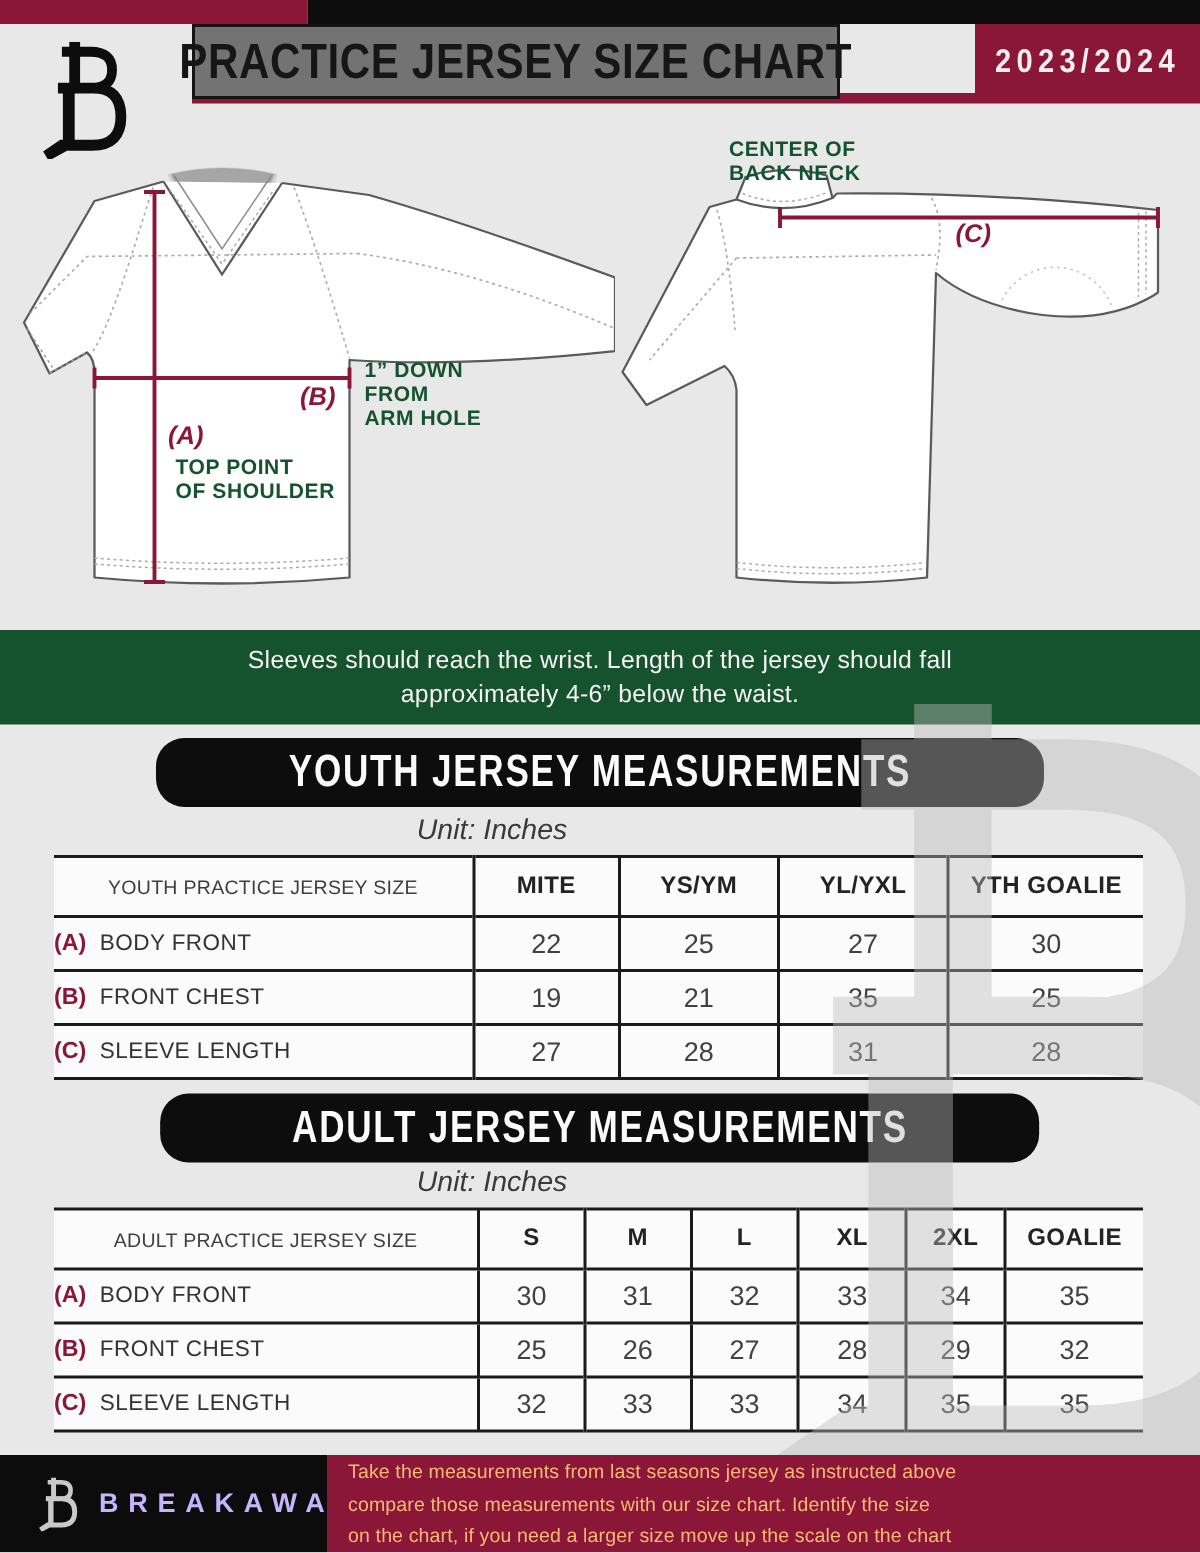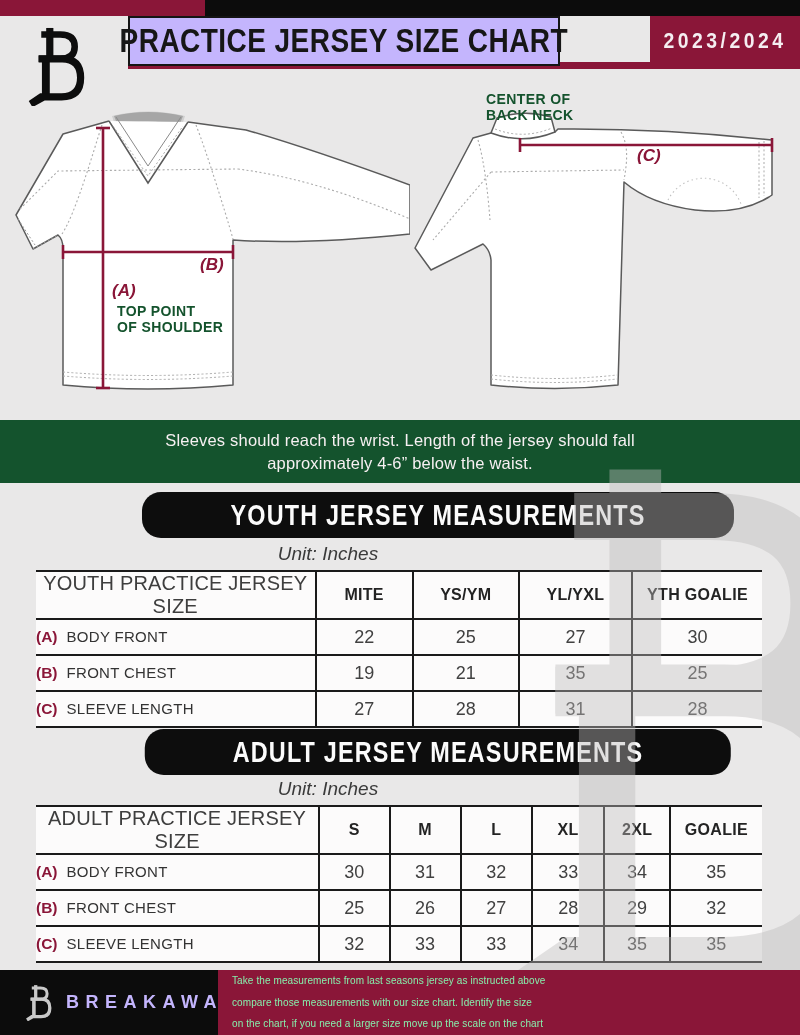--- a/index.html
+++ b/index.html
@@ -9,21 +9,21 @@
     -webkit-font-smoothing:antialiased;
   }
   
   .band{position:absolute; top:0; height:16px;}
   .band-maroon{left:0; width:205px; background:#8A1638;}
   .band-black{left:205px; width:595px; background:#0C0C0C;}
   .header-strip{position:absolute; left:128px; top:62px; width:672px; height:7px; background:#8A1638; z-index:1;}
   .logo-header{position:absolute; left:24px; top:26px; width:66px; height:80px; color:#0d0d0d; z-index:3;}
   .title-box{
     position:absolute; left:128px; top:16px; width:432px; height:50px; z-index:2;
-    background:#c4b5fd; border:2px solid #141414; box-sizing:border-box;
+    background:#737373; border:2px solid #141414; box-sizing:border-box;
     display:flex; align-items:center; justify-content:center;
   }
   .title-box span{
     display:inline-block; transform:scaleX(.85);
     font-size:33px; font-weight:700; letter-spacing:.5px; color:#161616; white-space:nowrap;
   }
   .season-box{
     position:absolute; left:650px; top:16px; width:150px; height:50px; z-index:2;
     background:#8A1638; display:flex; align-items:center; justify-content:center;
   }
@@ -42,21 +42,21 @@
   
   .banner{
     position:absolute; left:0; top:420px; width:800px; height:63px; background:#14532d;
     display:flex; align-items:center; justify-content:center; z-index:2;
   }
   .banner div{color:#F7F0F2; font-size:16.5px; line-height:23px; text-align:center; white-space:pre-line; letter-spacing:.2px;}
   
   .hbox{
     position:absolute; left:50%; transform:translateX(-50%);
     height:46px; background:#0D0D0D; border-radius:19px; padding:0 30px;
-    display:flex; align-items:center; justify-content:center; z-index:2;margin-left:38px;
+    display:flex; align-items:center; justify-content:center; z-index:2;
   }
   .hbox span{
     display:inline-block; transform:scaleX(.78);
     color:#FBFBFB; font-size:30px; font-weight:700; letter-spacing:1.5px; white-space:nowrap;
   }
   .hbox-youth{top:492px;}
   .hbox-adult{top:729px;text-align:center;}
   .unit{
     position:absolute; left:0; width:656px; text-align:center; z-index:2;
     font-style:italic; font-weight:400; font-size:19px; color:#3A3A3A;
@@ -70,21 +70,21 @@
   }
   .ytable{top:570px;}
   .atable{top:805px;}
   table.sizes th, table.sizes td{background:#FCFBFB; padding:0; box-sizing:border-box;}
   table.sizes thead tr{border-top:2.5px solid #1A1A1A; border-bottom:2px solid #1A1A1A; height:40px;}
   .atable thead tr{height:38px;}
   table.sizes tbody tr{border-bottom:2px solid #1A1A1A; height:36px;}
   .atable tbody tr{height:35px;}
   table.sizes tbody tr:last-child{border-bottom:2.5px solid #1A1A1A;}
   table.sizes th:not(:first-child), table.sizes td:not(:first-child){border-left:2px solid #1A1A1A;}
-  .lblhead{font-weight:400; font-size:20px; color:#3E3E3E; text-align:center; letter-spacing:.2px;}
+  .lblhead{font-weight:400; font-size:13px; color:#3E3E3E; text-align:center; letter-spacing:.2px;}
   .szhead{font-weight:700; font-size:16px; color:#232323; text-align:center; letter-spacing:.3px;}
   td.rowlbl{text-align:left; padding-left:34px;}
   td.rowlbl .key{font-weight:700; font-size:15.5px; color:#8A1638; margin-right:9px;}
   td.rowlbl .rname{font-weight:400; font-size:15px; color:#333333; letter-spacing:.3px;}
   td.num{text-align:center; font-size:18px; color:#414141;}
   
   .watermark{
     position:absolute; left:452px; top:455px; width:470px; height:574px;
     color:#BEBCBC; opacity:.42; z-index:5; pointer-events:none;
   }
@@ -92,21 +92,21 @@
   .footer-black{
     position:absolute; left:0; top:970px; width:218px; height:65px; background:#0C0C0C; z-index:6;
     display:flex; align-items:center; padding-left:24px; box-sizing:border-box; gap:12px;
   }
   .logo-footer{width:30px; height:37px; color:#C9C9C9; flex:0 0 auto;}
   .brand-name{color:#c4b5fd; font-size:18px; font-weight:700; letter-spacing:6.5px; white-space:nowrap;}
   .footer-maroon{
     position:absolute; left:218px; top:970px; width:582px; height:65px; background:#8A1638; z-index:6;
     display:flex; align-items:center; box-sizing:border-box; padding:4px 10px 4px 14px;
   }
-  .footer-maroon div{color:#86efac; font-size:10px; line-height:21.5px; white-space:pre-line; letter-spacing:.1px;}
+  .footer-maroon div{color:#fdba74; font-size:13px; line-height:21.5px; white-space:pre-line; letter-spacing:.1px;}
 </style>
 </head>
 <body>
 
 <svg width="0" height="0" style="position:absolute">
   <defs>
     <g id="bwlogo" fill="none" stroke="currentColor">
       <path stroke-width="11" d="M39 3 V50"></path>
       <path stroke-width="10" d="M26 13 H55 Q77 13 77 31.5 Q77 50 55 50 H22"></path>
       <path stroke-width="12" d="M33 50 V110"></path>
@@ -181,20 +181,23 @@
         <path d="M117,47 H369"></path>
           <path d="M117,40 V54"></path>
           <path d="M369,40 V54"></path>
       </g>
     </svg>
 
     <div class="anno anno-key" style="left:112px; top:212px;">(A)</div>
     <div class="anno anno-note" style="left:117px; top:234px;">TOP POINT
 OF SHOULDER</div>
     <div class="anno anno-key" style="left:200px; top:186px;">(B)</div>
+    <div class="anno anno-note" style="left:243px; top:169px;">1” DOWN
+FROM
+ARM HOLE</div>
     <div class="anno anno-note" style="left:486px; top:22px;">CENTER OF
 BACK NECK</div>
     <div class="anno anno-key" style="left:637px; top:77px;">(C)</div>
   </div>
 
   <div class="banner">
     <div>Sleeves should reach the wrist. Length of the jersey should fall
 approximately 4-6” below the waist.</div>
   </div>
 

